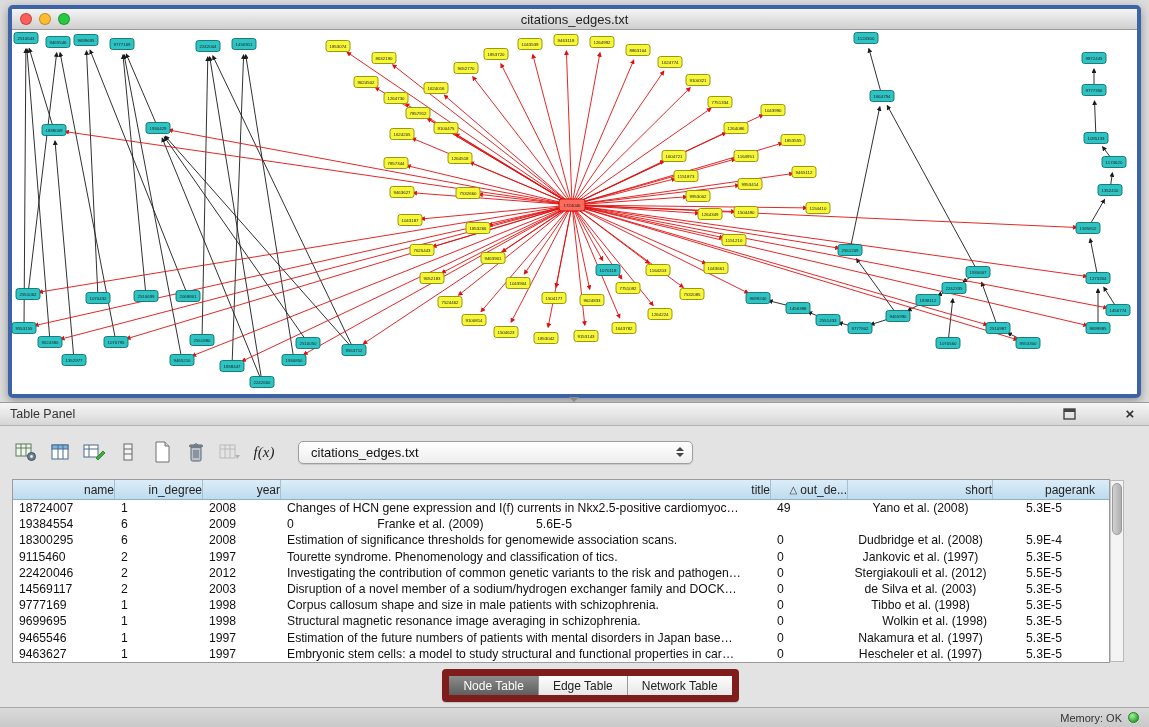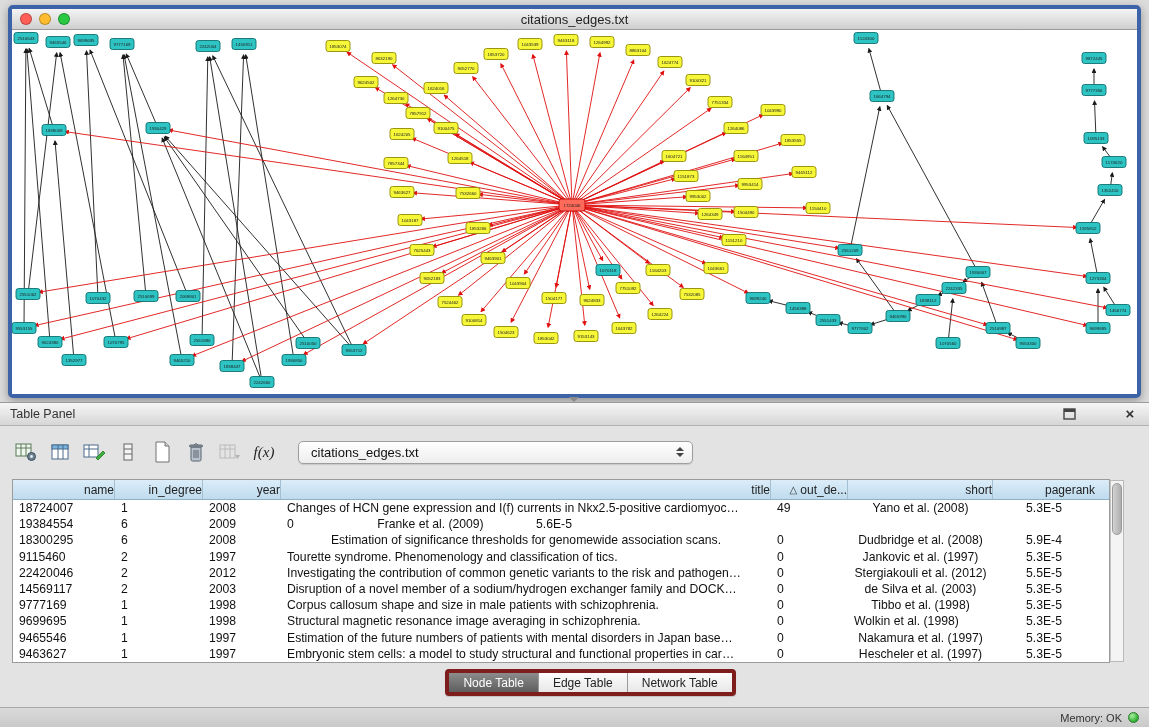--- a/index.html
+++ b/index.html
@@ -120,21 +120,21 @@
     position:absolute; left:1px; right:1px; top:2px; height:52px;
     border-radius:6px;
     background:linear-gradient(90deg,#d2d2d2,#aeaeae);
     border:1px solid #9a9a9a;
   }
 
   
   .tp-tabs { margin-top:6px; display:flex; justify-content:center; }
   .seg {
     display:inline-flex;
-    border:4px solid #7f1d1d; border-radius:4px; overflow:hidden;
+    border:7px solid #7f1d1d; border-radius:4px; overflow:hidden;
     box-shadow:0 1px 1px rgba(0,0,0,.15);
     margin-left:20px;
   }
   .seg-btn {
     height:19px; padding:0 14px;
     display:flex; align-items:center;
     font-size:12px; color:#222;
     background:linear-gradient(#fdfdfd,#e7e7e7);
     border-left:1px solid #9a9a9a;
   }
@@ -831,21 +831,21 @@
             <div class="td" style="width: 88px; text-align: left;">6</div>
             <div class="td" style="width: 78px; text-align: left;">2009</div>
             <div class="td" style="width: 77px; text-align: left;">0</div>
             <div class="td" style="width: 145px; text-align: center;">Franke et al. (2009)</div>
             <div class="td" style="width: 102px; text-align: center;">5.6E-5</div>
           </div>
           <div class="t-row">
             <div class="td" style="width: 102px; text-align: left;">18300295</div>
             <div class="td" style="width: 88px; text-align: left;">6</div>
             <div class="td" style="width: 78px; text-align: left;">2008</div>
-            <div class="td" style="width: 490px; text-align: center;">Estimation of significance thresholds for genomewide association scans.</div>
+            <div class="td" style="width: 490px; text-align: left;">Estimation of significance thresholds for genomewide association scans.</div>
             <div class="td" style="width: 77px; text-align: left;">0</div>
             <div class="td" style="width: 145px; text-align: center;">Dudbridge et al. (2008)</div>
             <div class="td" style="width: 102px; text-align: center;">5.9E-4</div>
           </div>
           <div class="t-row">
             <div class="td" style="width: 102px; text-align: left;">9115460</div>
             <div class="td" style="width: 88px; text-align: left;">2</div>
             <div class="td" style="width: 78px; text-align: left;">1997</div>
             <div class="td" style="width: 490px; text-align: left;">Tourette syndrome. Phenomenology and classification of tics.</div>
             <div class="td" style="width: 77px; text-align: left;">0</div>
@@ -878,21 +878,21 @@
             <div class="td" style="width: 77px; text-align: left;">0</div>
             <div class="td" style="width: 145px; text-align: center;">Tibbo et al. (1998)</div>
             <div class="td" style="width: 102px; text-align: center;">5.3E-5</div>
           </div>
           <div class="t-row">
             <div class="td" style="width: 102px; text-align: left;">9699695</div>
             <div class="td" style="width: 88px; text-align: left;">1</div>
             <div class="td" style="width: 78px; text-align: left;">1998</div>
             <div class="td" style="width: 490px; text-align: left;">Structural magnetic resonance image averaging in schizophrenia.</div>
             <div class="td" style="width: 77px; text-align: left;">0</div>
-            <div class="td" style="width: 145px; text-align: left;">Wolkin et al. (1998)</div>
+            <div class="td" style="width: 145px; text-align: right;">Wolkin et al. (1998)</div>
             <div class="td" style="width: 102px; text-align: center;">5.3E-5</div>
           </div>
           <div class="t-row">
             <div class="td" style="width: 102px; text-align: left;">9465546</div>
             <div class="td" style="width: 88px; text-align: left;">1</div>
             <div class="td" style="width: 78px; text-align: left;">1997</div>
             <div class="td" style="width: 490px; text-align: left;">Estimation of the future numbers of patients with mental disorders in Japan base…</div>
             <div class="td" style="width: 77px; text-align: left;">0</div>
             <div class="td" style="width: 145px; text-align: center;">Nakamura et al. (1997)</div>
             <div class="td" style="width: 102px; text-align: center;">5.3E-5</div>

